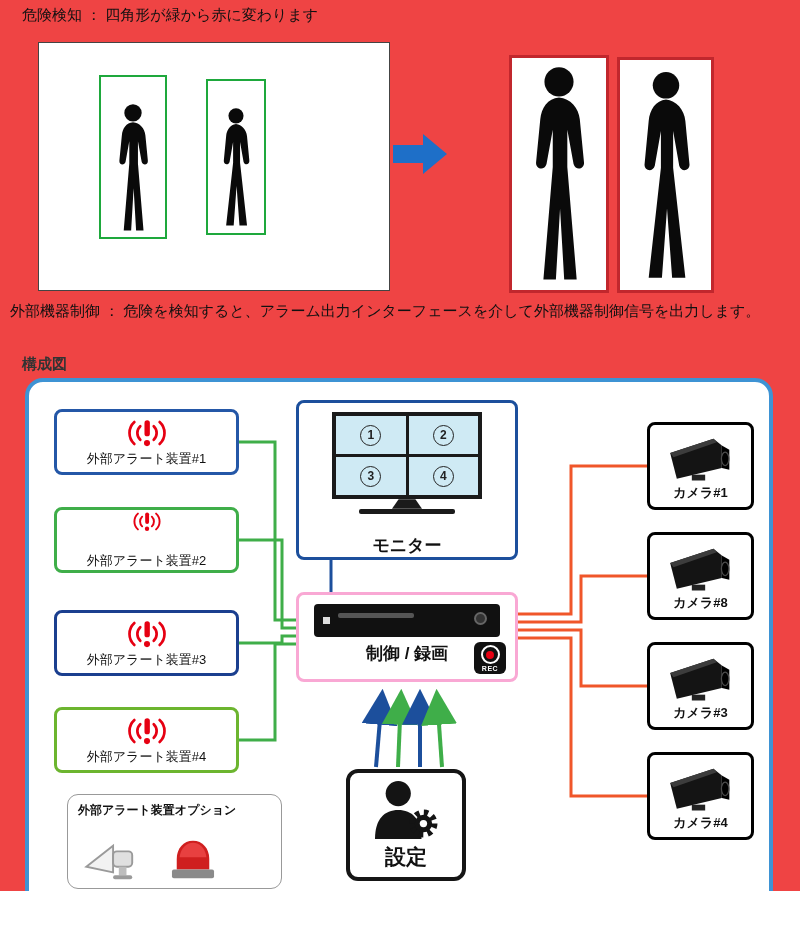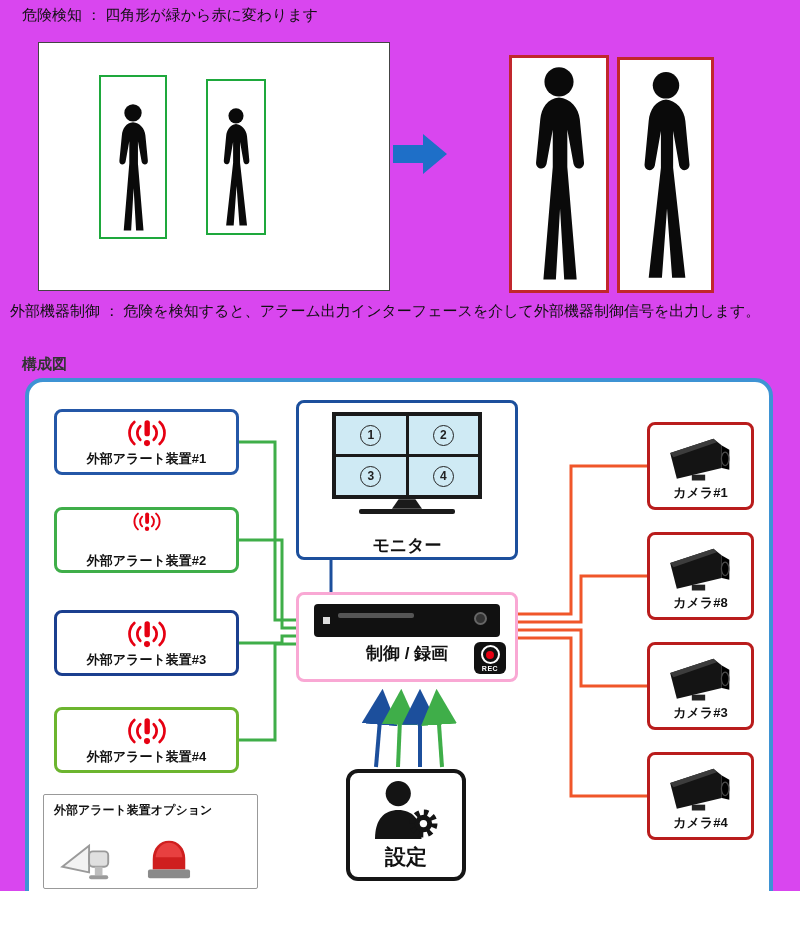--- a/index.html
+++ b/index.html
@@ -1,16 +1,16 @@
 <!DOCTYPE html>
 <html><head>
 <meta charset="utf-8">
 <style>
   html,body{margin:0;padding:0;background:#fff;}
-  .page{position:relative;width:800px;height:891px;background:#d946ef;overflow:hidden;
+  .page{position:relative;width:800px;height:891px;background:#ef4444;overflow:hidden;
         font-family:"Liberation Sans","DejaVu Sans",sans-serif;color:#111;}
   .abs{position:absolute;}
 
   
   .title{left:22px;top:6px;font-size:15px;}
   .desc{left:10px;top:300px;width:786px;font-size:15px;line-height:1.5;}
   .diagram-title{left:22px;top:355px;font-size:15px;font-weight:bold;color:#333;}
 
   
   .panel-left{left:38px;top:42px;width:350px;height:247px;border:1px solid #444;background:#fff;}
@@ -26,24 +26,24 @@
   
   .diagram{left:25px;top:378px;width:748px;height:540px;border:4px solid #3e93d4;
            border-radius:18px;background:#fff;box-sizing:border-box;}
   .wires{position:absolute;left:0;top:0;z-index:1;}
   .node{position:absolute;background:#fff;box-sizing:border-box;z-index:2;}
 
   
   .alert{left:25px;width:185px;height:66px;border:3px solid #2457a7;border-radius:8px;
          display:flex;flex-direction:column;align-items:center;justify-content:center;gap:1px;}
   .a1{top:27px;} .a2{top:125px;} .a3{top:228px;} .a4{top:325px;}
-  .alert .nlabel{font-size:13px;font-weight:bold;}
-
-  
-  .option{left:14px;top:412px;width:215px;height:95px;border:1.5px solid #999;border-radius:2px;padding-left:33px;}
+  .alert .nlabel{font-size:13px;font-weight:normal;}
+
+  
+  .option{left:38px;top:412px;width:215px;height:95px;border:1.5px solid #999;border-radius:11px;padding-left:33px;}
   .option .olabel{position:absolute;left:10px;top:7px;font-size:12px;font-weight:bold;}
   .option .horn{position:absolute;left:16px;bottom:6px;}
   .option .beacon{position:absolute;left:100px;bottom:6px;}
 
   
   .monitor{left:267px;top:18px;width:222px;height:160px;border:3px solid #1c4f9c;border-radius:8px;
            display:flex;flex-direction:column;align-items:center;}
   .screen{margin-top:9px;width:150px;height:100px;background:#1a1a1a;padding:4px;box-sizing:border-box;
           display:grid;grid-template-columns:1fr 1fr;grid-template-rows:1fr 1fr;gap:3px;}
   .cell{background:#cfeaf4;display:flex;align-items:center;justify-content:center;}
@@ -67,21 +67,21 @@
             align-items:center;justify-content:center;box-sizing:content-box;}
   .rec-dot{width:8px;height:8px;background:#e60012;border-radius:50%;}
   .rec-text{color:#fff;font-size:7px;font-weight:bold;letter-spacing:.5px;margin-top:1px;}
 
   
   .settings{left:317px;top:387px;width:120px;height:112px;border:4px solid #151515;border-radius:12px;
             display:flex;flex-direction:column;align-items:center;justify-content:center;gap:2px;}
   .settings .nlabel{font-size:21px;font-weight:bold;}
 
   
-  .camera{left:618px;width:107px;height:88px;border:3px solid #b91c1c;border-radius:8px;
+  .camera{left:618px;width:107px;height:88px;border:3px solid #000000;border-radius:8px;
           display:flex;flex-direction:column;align-items:center;justify-content:flex-end;padding-bottom:5px;}
   .c1{top:40px;} .c2{top:150px;} .c3{top:260px;} .c4{top:370px;}
   .camera svg{margin-bottom:1px;}
   .camera .nlabel{font-size:13px;font-weight:bold;}
 </style>
 </head>
 <body>
 
 <svg width="0" height="0" style="position:absolute" aria-hidden="true">
   <defs>

